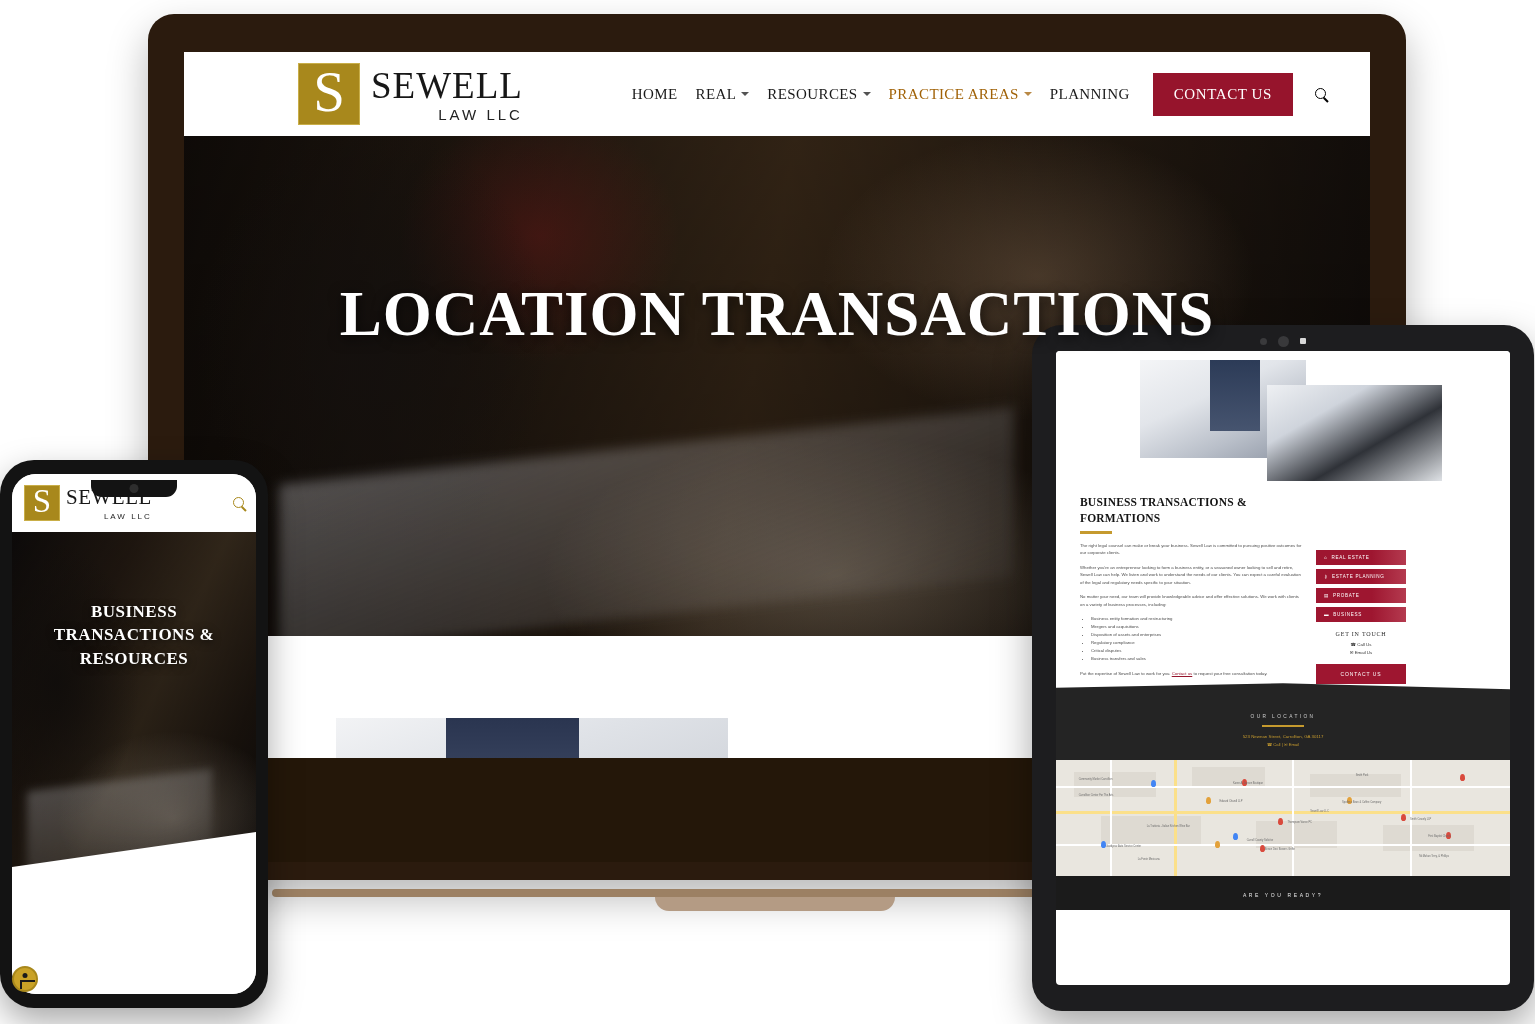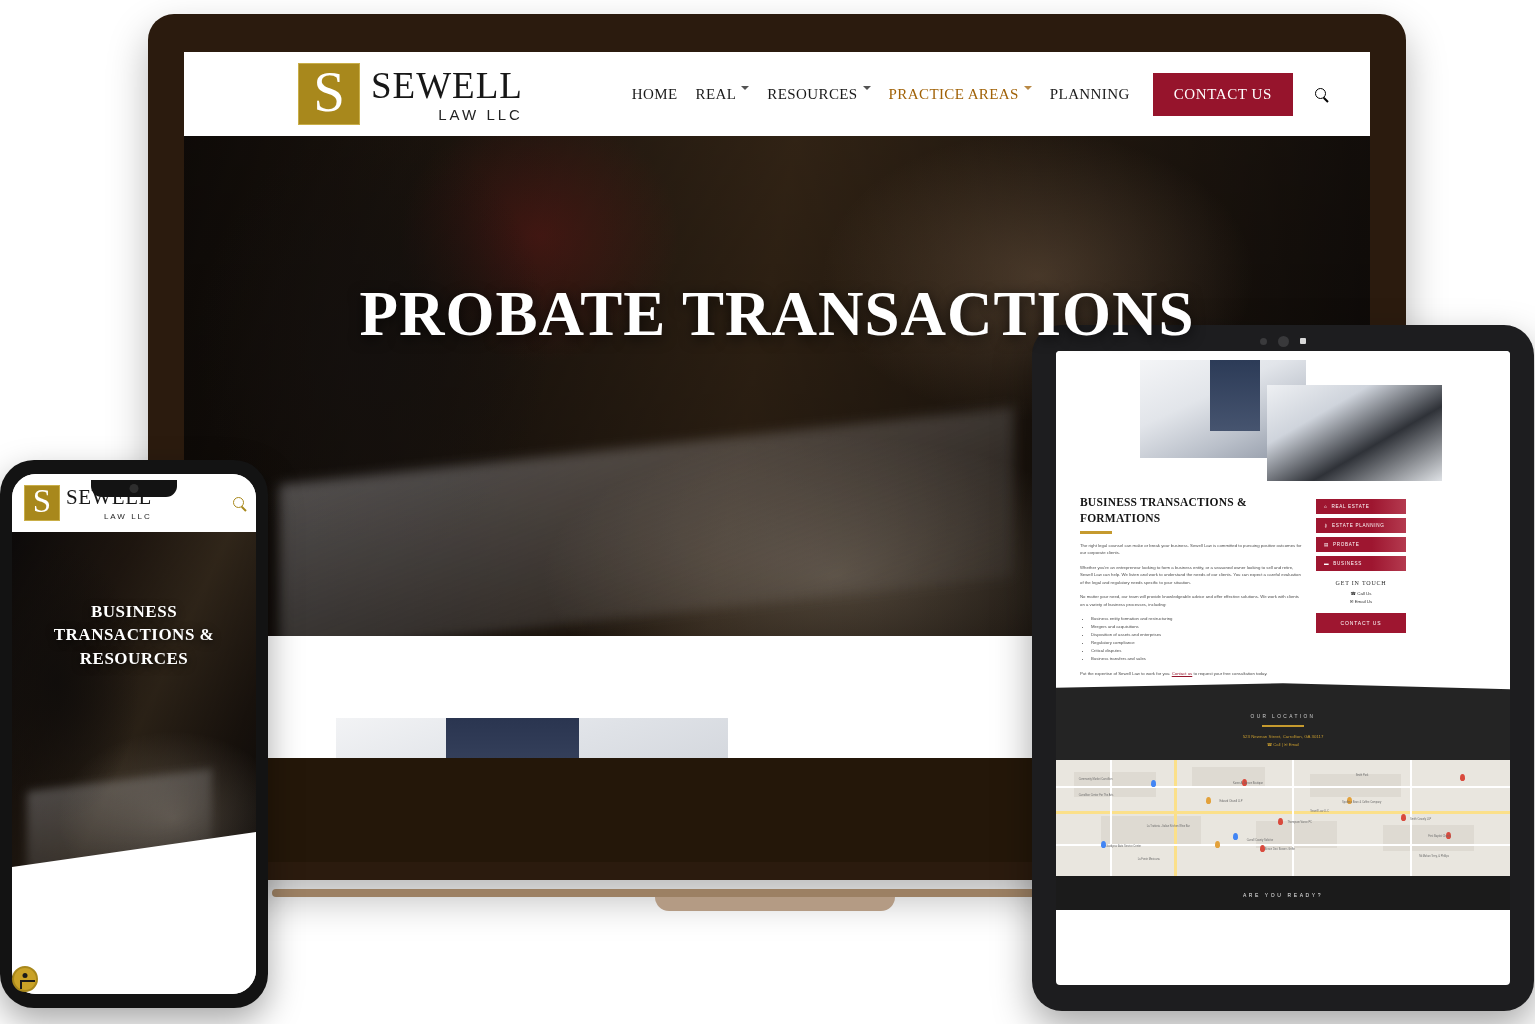--- a/index.html
+++ b/index.html
@@ -26,21 +26,21 @@
   .logo-mark span { position:absolute; left:50%; top:50%; transform:translate(-50%,-54%);
     font-family:"Liberation Serif", serif; font-size:57px; color:#fff; line-height:1; }
   .logo-txt { line-height:1; }
   .logo-name { font-family:"Liberation Serif", serif; font-size:37px; letter-spacing:1px;
     color:#171717; }
   .logo-sub { font-family:"Liberation Sans", sans-serif; font-size:15px; letter-spacing:3px;
     color:#232323; text-align:right; margin-top:3px; }
 
   .d-nav { margin-left:auto; display:flex; align-items:center; gap:0; padding-right:28px; }
   .nav-item { font-family:"Liberation Serif", serif; font-size:15px; letter-spacing:.4px;
-    color:#1a1a1a; padding:0 9px; display:flex; gap:5px; white-space:nowrap; }
+    color:#1a1a1a; padding:0 9px; display:flex; align-items:center; gap:5px; white-space:nowrap; }
   .nav-item.active { color:#a16207; }
   .caret { display:inline-block; width:0; height:0; border-left:4px solid transparent;
     border-right:4px solid transparent; border-top:4px solid currentColor; opacity:.75; }
   .nav-cta { background:#96142c; color:#fff; font-family:"Liberation Serif", serif;
     font-size:15px; letter-spacing:.6px; padding:13px 21px; margin-left:14px; white-space:nowrap; }
   .nav-search { padding:0 16px 0 22px; }
 
   
   .d-hero { position:relative; height:500px; overflow:hidden;
     background:linear-gradient(100deg,#1a130e 0%,#39291b 28%,#5a4026 48%,#3a2a1b 70%,#191310 100%); }
@@ -81,21 +81,21 @@
     background:#fff; border-radius:4px; overflow:hidden; }
 
   .t-photos { position:relative; height:134px; background:#fff; }
   .t-ph1 { position:absolute; left:84px; top:9px; width:166px; height:98px;
     background:linear-gradient(155deg,#f4f5f7 0%,#e2e5ea 38%,#b9bfc9 70%,#8d95a3 100%); }
   .t-ph1:after { content:""; position:absolute; left:42%; top:0; width:30%; height:72%;
     background:linear-gradient(180deg,#2c3b57,#46546f); }
   .t-ph2 { position:absolute; left:211px; top:34px; width:175px; height:96px;
     background:linear-gradient(150deg,#eef0f3 0%,#cfd4dc 30%,#2f3238 62%,#dfe2e6 100%); }
 
-  .t-body { display:flex; padding:10px 24px 0 24px; gap:12px; }
+  .t-body { display:flex; padding:10px 24px 0 24px; gap:12px;align-items:flex-end; }
   .t-main { width:224px; }
   .t-main h2 { font-family:"Liberation Serif", serif; font-size:11.5px; line-height:1.35;
     color:#141414; letter-spacing:.2px; }
   .t-rule { width:32px; height:2.5px; background:#c59a2e; margin:5px 0 8px; }
   .t-main p { font-size:4.3px; line-height:1.75; color:#4a4a4a; margin-bottom:7px; }
   .t-main ul { margin:0 0 7px 11px; }
   .t-main li { font-size:4.3px; line-height:1.85; color:#4a4a4a; }
   .t-link { color:#96142c; text-decoration:underline; }
 
   .t-side { width:90px; padding-top:4px; }
@@ -216,21 +216,21 @@
           <div class="nav-item">
             <span>PLANNING</span>
           </div>
           <div class="nav-cta">CONTACT US</div>
           <div class="nav-search"><i class="srch"></i></div>
         </nav>
       </div>
 
       <div class="d-hero">
         <h1>
-          <span>PROBATE TRANSACTIONS</span><br>
+          <span>LOCATION TRANSACTIONS</span><br>
         </h1>
       </div>
 
       <div class="d-white">
         <div class="d-wave"></div>
         <div class="d-band"></div>
         <div class="d-band2"></div>
         <div class="d-dark"></div>
       </div>
 

